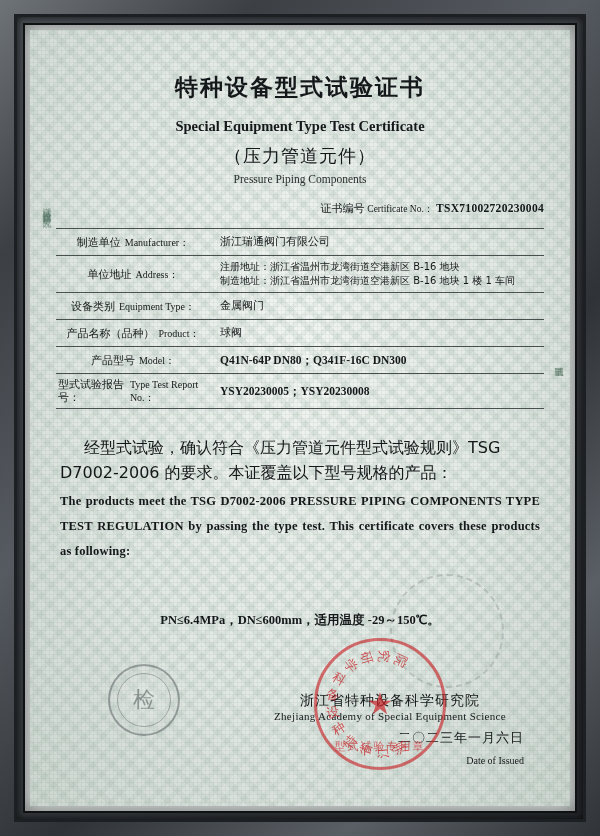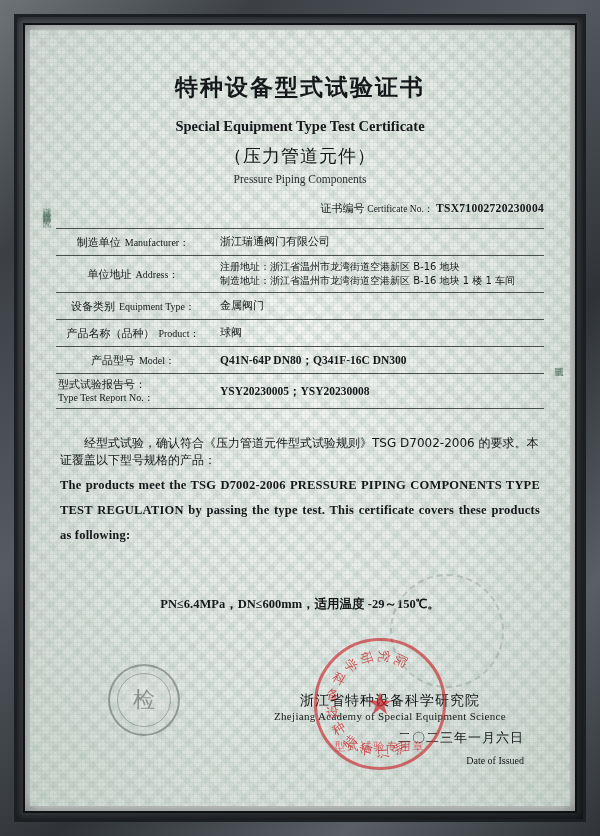--- a/index.html
+++ b/index.html
@@ -148,21 +148,20 @@
     border-bottom: 1px solid #4a4f50;
     min-height: 26px;
   }
   .flabel {
     width: 150px;
     flex: 0 0 150px;
     padding: 4px 4px 4px 2px;
     font-size: 10.5px;
     line-height: 13px;
     display: flex;
-    flex-direction: column;
     justify-content: center;
   }
   .flabel .cn {
     font-family: "DejaVu Sans", sans-serif;
     font-size: 11px;
   }
   .flabel .en {
     font-size: 10px;
   }
   .flabel.inline {
@@ -186,22 +185,22 @@
   .addr-val { font-family: "DejaVu Sans", sans-serif; }
 
   
   .body-block {
     margin: 26px 30px 0 30px;
     font-size: 12.5px;
     line-height: 25px;
   }
   .p-cn {
     font-family: "DejaVu Sans", sans-serif;
-    font-size: 12px;
-    line-height: 17px;
+    font-size: 16px;
+    line-height: 25px;
     text-indent: 24px;
   }
   .p-en {
     margin-top: 4px;
     font-size: 12.5px;
     line-height: 25px;
     text-align: justify;
     font-weight: bold;
     letter-spacing: .2px;
   }

